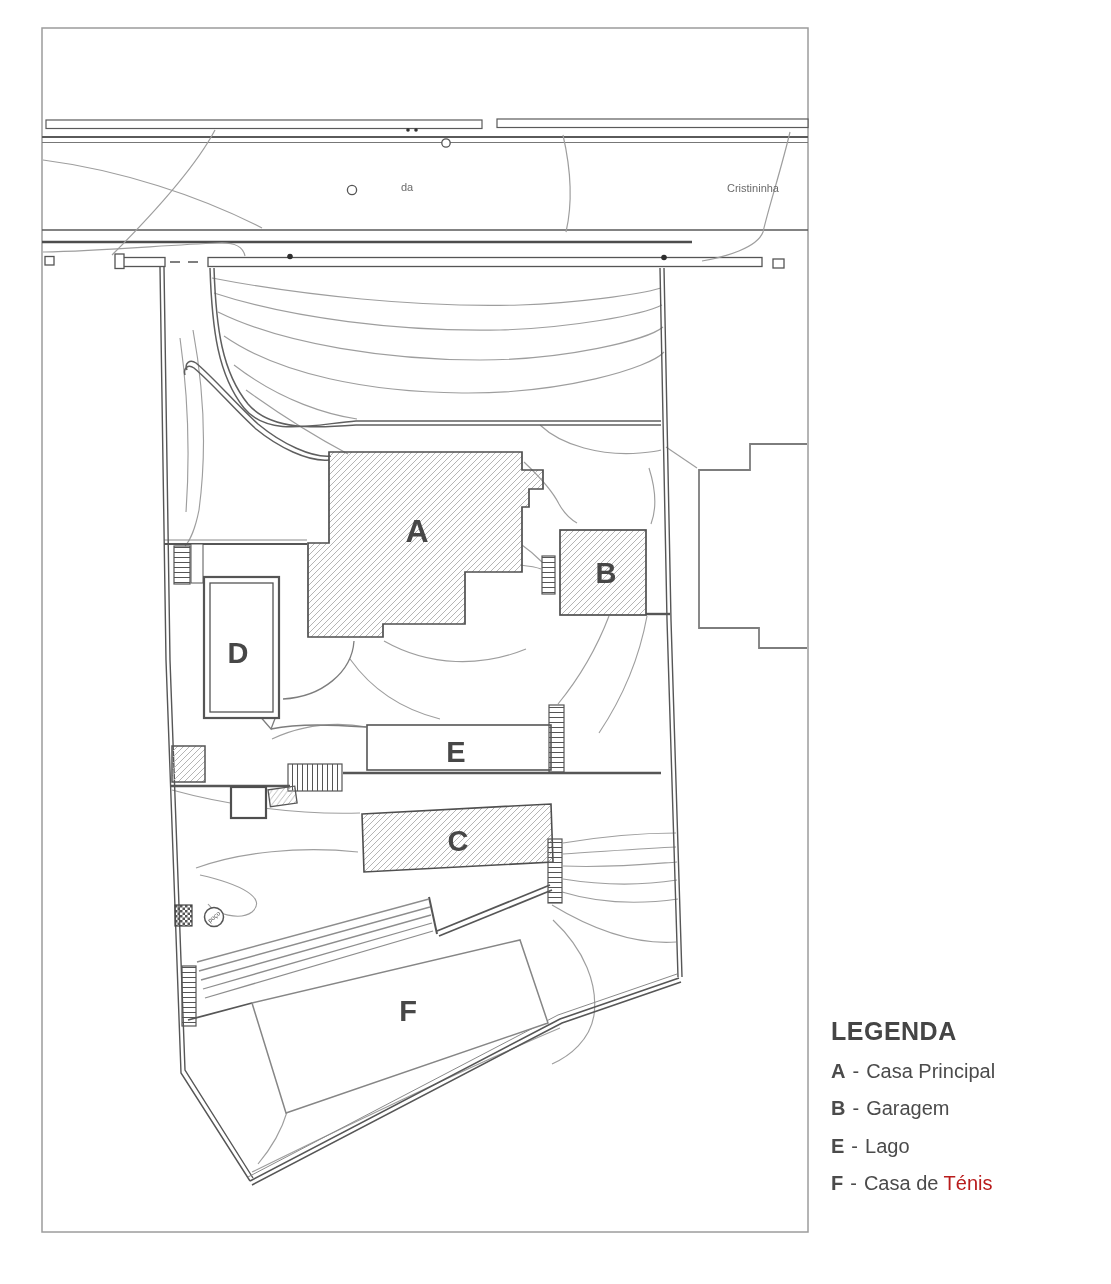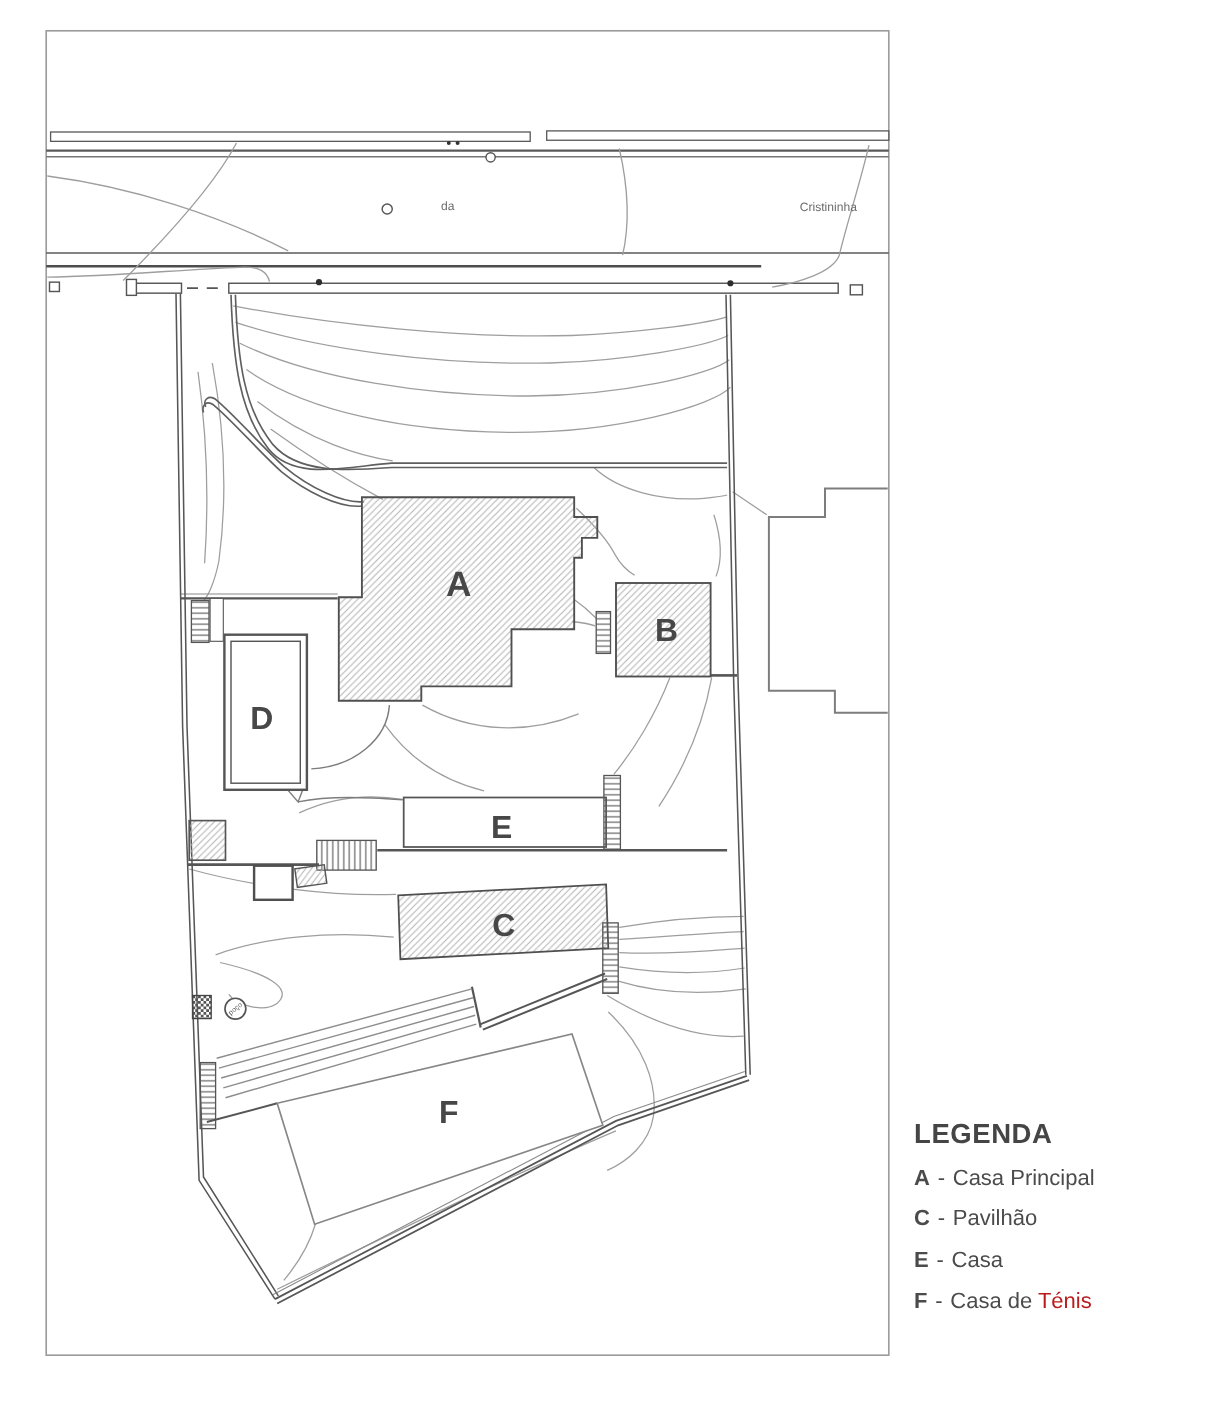--- a/index.html
+++ b/index.html
@@ -189,23 +189,23 @@
   <text x="456" y="762" font-size="29" text-anchor="middle" class="bldg-label">E</text>
   <text x="408" y="1021" font-size="29" text-anchor="middle" class="bldg-label">F</text>
 </svg>
 
 <div class="legend">
   <div class="legend-title">LEGENDA</div>
   <div class="legend-row">
     <span class="k">A</span><span class="sep">-</span><span class="n">Casa Principal</span>
   </div>
   <div class="legend-row">
-    <span class="k">C</span><span class="sep">-</span><span class="n">Pavilhão</span>
-  </div>
-  <div class="legend-row">
-    <span class="k">E</span><span class="sep">-</span><span class="n">Casa</span>
+    <span class="k">B</span><span class="sep">-</span><span class="n">Garagem</span>
+  </div>
+  <div class="legend-row">
+    <span class="k">E</span><span class="sep">-</span><span class="n">Lago</span>
   </div>
   <div class="legend-row">
     <span class="k">F</span><span class="sep">-</span><span class="n">Casa de </span><span class="n muted">Ténis</span>
   </div>
 </div>
 
 </div>
 
 </body></html>

